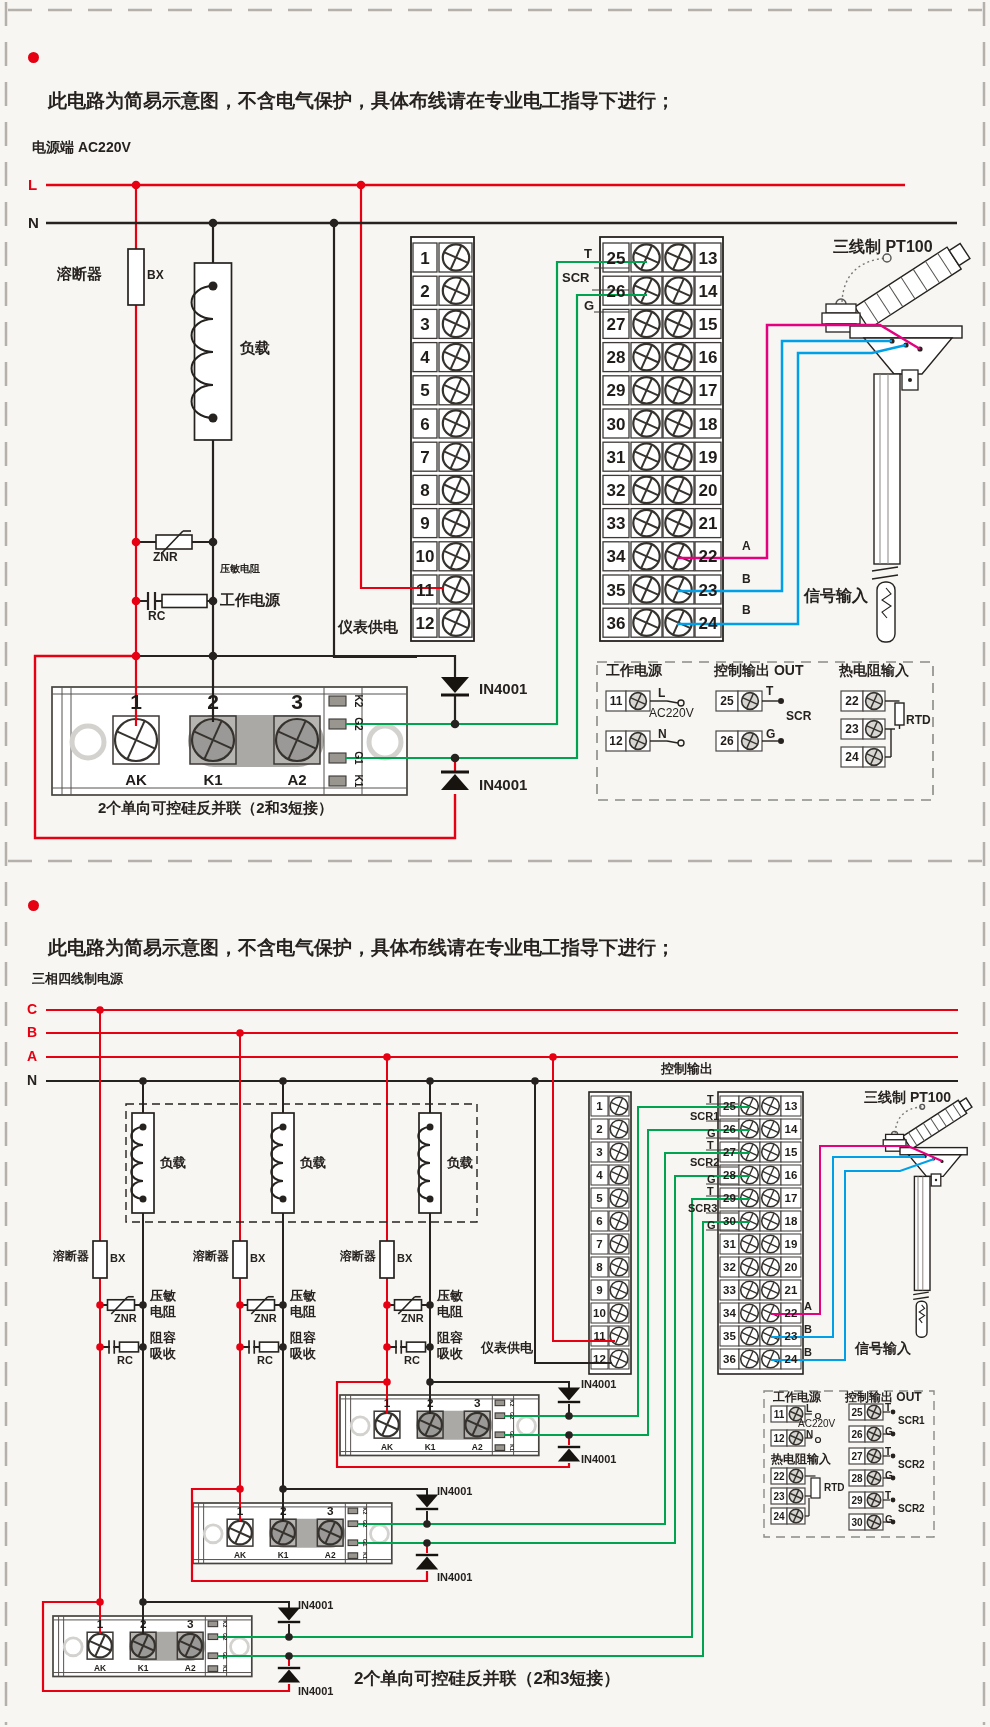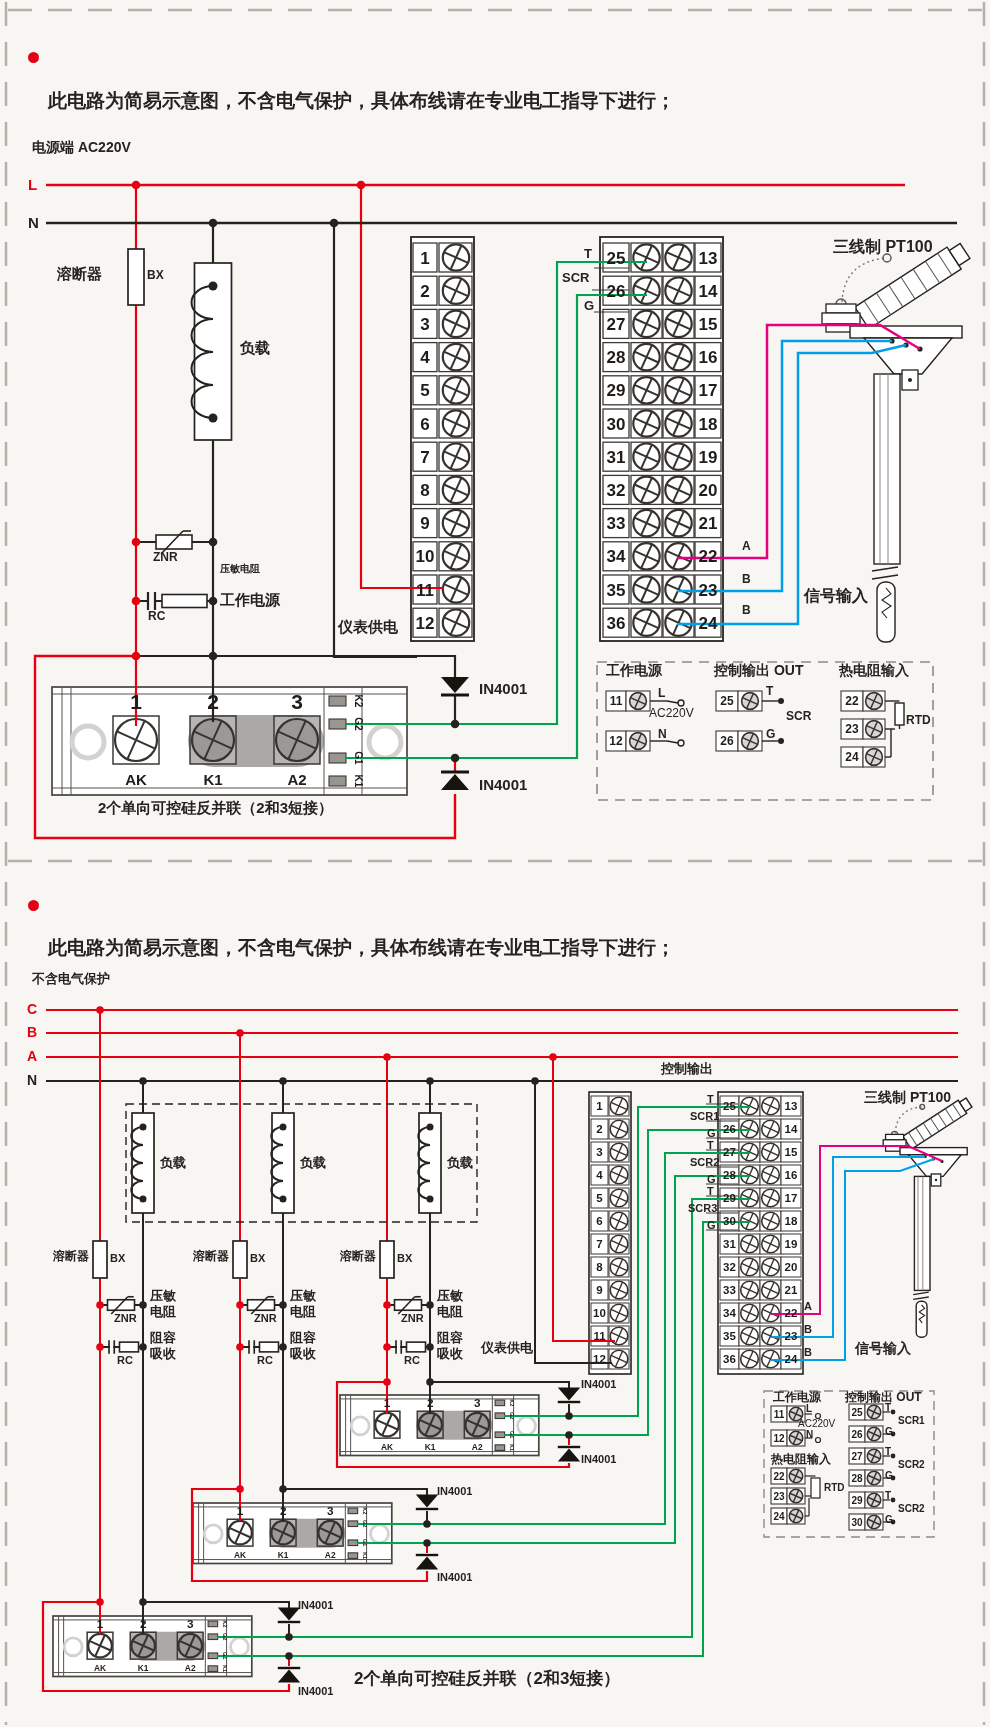--- a/index.html
+++ b/index.html
@@ -1032,21 +1032,21 @@
   <div class="lb b" style="left:658px;top:728px;font-size:12px">N</div>
   <div class="lb b" style="left:714px;top:663px;font-size:14px">控制输出 OUT</div>
   <div class="lb b" style="left:766px;top:685px;font-size:12px">T</div>
   <div class="lb b" style="left:786px;top:710px;font-size:12px">SCR</div>
   <div class="lb b" style="left:766px;top:728px;font-size:12px">G</div>
   <div class="lb b" style="left:839px;top:663px;font-size:14px">热电阻输入</div>
   <div class="lb b" style="left:906px;top:714px;font-size:12px">RTD</div>
 
   <div class="bullet" style="left:28px;top:900px"></div>
   <div class="lb b" style="left:48px;top:938px;font-size:19px">此电路为简易示意图，不含电气保护，具体布线请在专业电工指导下进行；</div>
-  <div class="lb b" style="left:32px;top:972px;font-size:13px">不含电气保护</div>
+  <div class="lb b" style="left:32px;top:972px;font-size:13px">三相四线制电源</div>
   <div class="lb b red" style="left:27px;top:1002px;font-size:14px">C</div>
   <div class="lb b red" style="left:27px;top:1025px;font-size:14px">B</div>
   <div class="lb b red" style="left:27px;top:1049px;font-size:14px">A</div>
   <div class="lb b" style="left:27px;top:1073px;font-size:14px">N</div>
   <div class="lb b" style="left:160px;top:1156px;font-size:13px">负载</div>
   <div class="lb b" style="left:300px;top:1156px;font-size:13px">负载</div>
   <div class="lb b" style="left:447px;top:1156px;font-size:13px">负载</div>
   <div class="lb b" style="left:53px;top:1250px;font-size:12px">溶断器</div>
   <div class="lb b" style="left:193px;top:1250px;font-size:12px">溶断器</div>
   <div class="lb b" style="left:340px;top:1250px;font-size:12px">溶断器</div>

